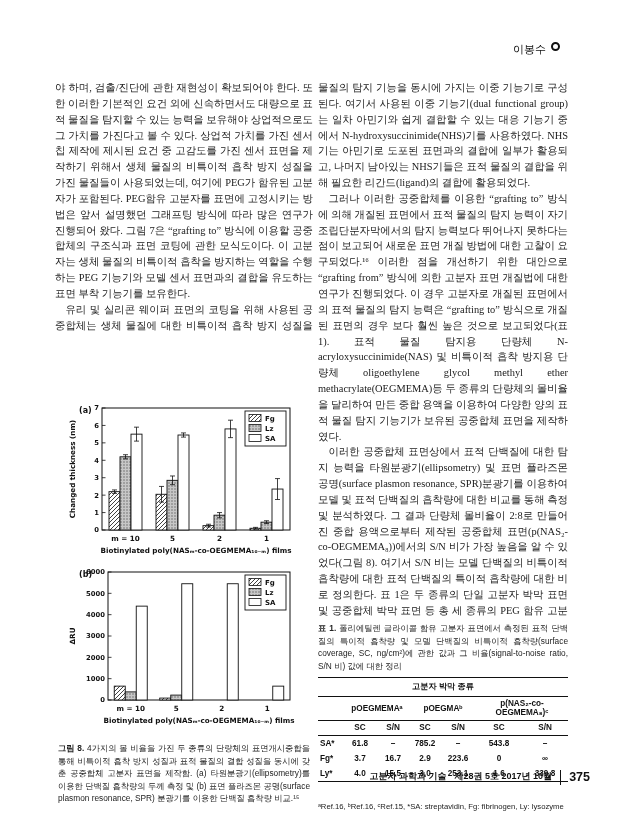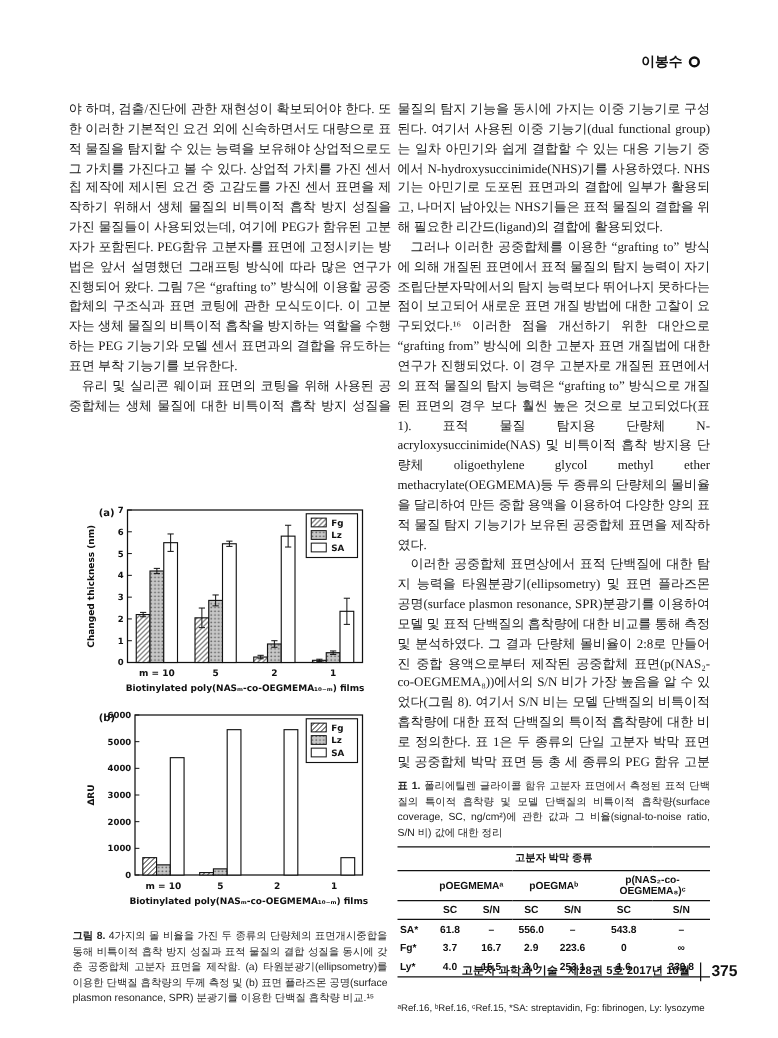--- a/index.html
+++ b/index.html
@@ -4,22 +4,22 @@
 <style>
   html,body { margin:0; padding:0; background:#e8e8e8; }
   .page {
     position:relative; width:622px; height:830px; background:#ffffff;
     font-family:"Liberation Serif", serif; color:#1c1c1c; overflow:hidden;
     margin:0 auto;
   }
   
   .author {
     position:absolute; top:42px; right:62px;
-    font-family:"Liberation Sans", sans-serif; font-weight:bold; font-size:11px;
-    display:flex; align-items:center; gap:5px; color:#111;
+    font-family:"Liberation Sans", sans-serif; font-weight:normal; font-size:11px;
+    display:flex; align-items:flex-start; gap:5px; color:#111;
   }
   .author-icon {
     width:5px; height:5px; border:2.6px solid #111; border-radius:50%; display:inline-block;
   }
   
   .coltext {
     position:absolute; font-size:10.4px; line-height:15.85px; text-align:justify;
     overflow:hidden; color:#191919;
   }
   .col-left-text  { left:55px;  top:80px; width:258px; height:256px; }
@@ -259,21 +259,21 @@
           <th>S/N</th>
           <th>SC</th>
           <th>S/N</th>
         </tr>
       </thead>
       <tbody>
         <tr>
           <td class="lbl">SA*</td>
           <td>61.8</td>
           <td>–</td>
-          <td>556.0</td>
+          <td>785.2</td>
           <td>–</td>
           <td>543.8</td>
           <td>–</td>
         </tr>
         <tr>
           <td class="lbl">Fg*</td>
           <td>3.7</td>
           <td>16.7</td>
           <td>2.9</td>
           <td>223.6</td>

